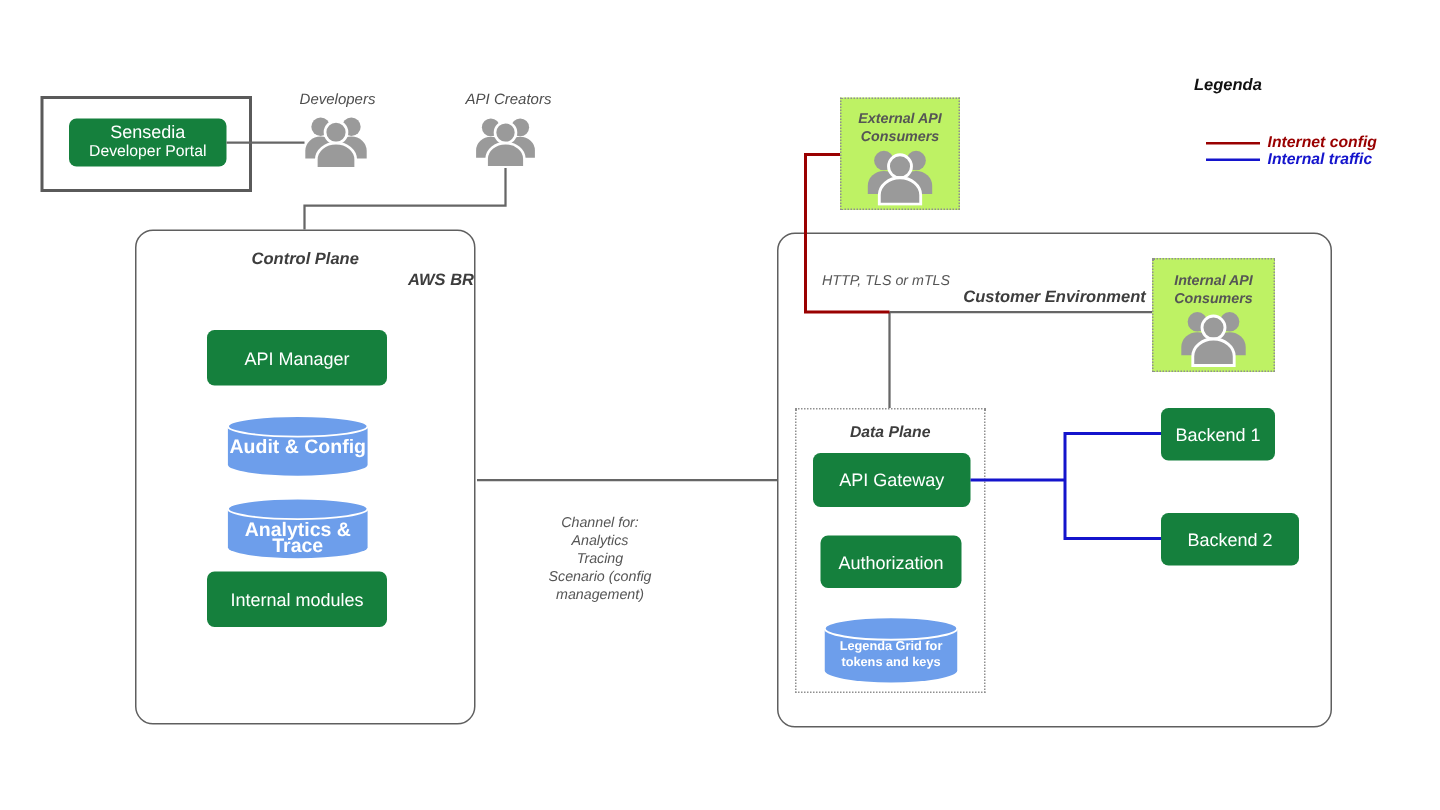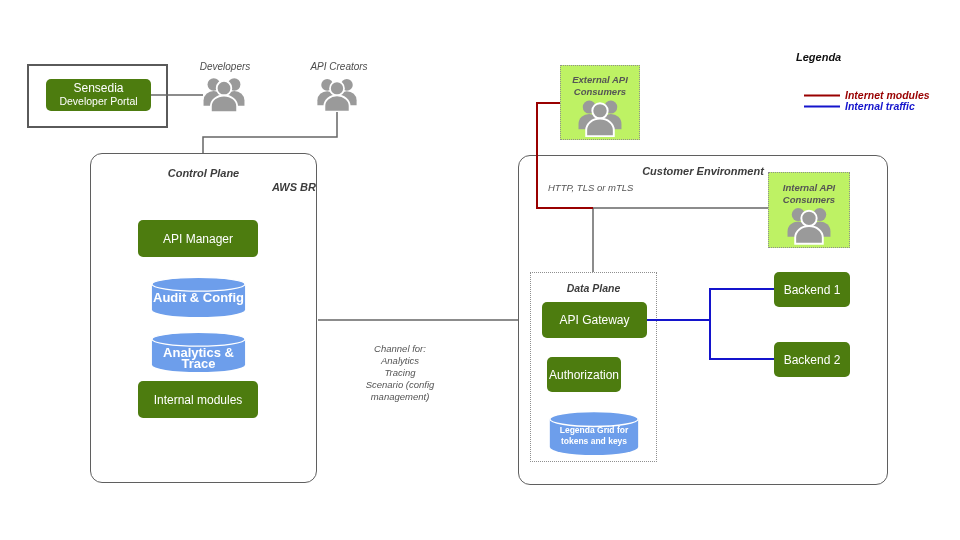--- a/index.html
+++ b/index.html
@@ -7,26 +7,26 @@
   body { font-family:"Liberation Sans", sans-serif; }
   #canvas { position:relative; width:960px; height:540px; background:#ffffff; overflow:hidden; }
   .abs { position:absolute; }
 
   
   .frame { border:1.5px solid #5f5f5f; border-radius:12px; background:#fff; }
   .sq-frame { border:2px solid #5a5a5a; background:#fff; }
   .dotted { border:1.5px dotted #8f8f8f; background:#bef264; }
 
   
-  .pbox { background:#4d7c0f; border-radius:5px; color:#ffffff;
+  .pbox { background:#15803d; border-radius:5px; color:#ffffff;
           display:flex; align-items:center; justify-content:center;
           text-align:center; font-size:12px; }
 
   
-  .title { font-weight:bold; font-style:italic; color:#3d3d3d; text-align:center; }
+  .title { font-weight:bold; font-style:italic; color:#3d3d3d; text-align:center;margin-top:27px; }
   .actor-label { font-style:italic; color:#4d4d4d; font-size:10px; text-align:center; }
   .consumer-title { font-weight:bold; font-style:italic; color:#555; font-size:9.5px;
                     text-align:center; line-height:12px; }
   .note { font-style:italic; color:#555; font-size:9.5px; text-align:center; line-height:12px; }
 
   
   .cyl { position:absolute; }
   .cyl svg { position:absolute; inset:0; width:100%; height:100%; }
   .cyl .cyl-label { position:absolute; left:0; right:0; top:38%; color:#fff;
                     font-weight:bold; font-size:13px; text-align:center; line-height:11px; }
@@ -148,47 +148,47 @@
   </div>
 
   <div class="abs dotted" style="left:530px; top:272px; width:127px; height:190px; background:transparent;">
     <div class="title" style="margin-top:9px; font-size:10.5px;">Data Plane</div>
   </div>
 
   <div class="abs pbox" style="left:542px; top:302px; width:105px; height:36px;">
     <span>API Gateway</span>
   </div>
 
-  <div class="abs pbox" style="left:547px; top:357px; width:74px; height:35px;">
+  <div class="abs pbox" style="left:547px; top:357px; width:94px; height:35px;">
     <span>Authorization</span>
   </div>
 
   <div class="cyl" style="left:548px; top:410px; width:92px; height:46px;">
     <svg viewBox="0 0 100 46" preserveAspectRatio="none">
       <path d="M2 9 v28 a48 8 0 0 0 96 0 v-28 z" fill="#6d9eeb"></path>
       <ellipse cx="50" cy="9" rx="48" ry="7.5" fill="#6d9eeb" stroke="#ffffff" stroke-width="1.4"></ellipse>
     </svg>
     <div class="cyl-label" style="top:32%; font-size:8.5px;">
       <span style="display:block;">Legenda Grid for</span>
       <span style="display:block;">tokens and keys</span>
     </div>
   </div>
 
   <div class="abs pbox" style="left:774px; top:272px; width:76px; height:35px;">
     <span>Backend 1</span>
   </div>
-  <div class="abs pbox" style="left:774px; top:342px; width:76px; height:35px;">
+  <div class="abs pbox" style="left:774px; top:342px; width:92px; height:35px;">
     <span>Backend 2</span>
   </div>
 
   <div class="abs legend-title" style="left:796px; top:51px;">Legenda</div>
   <svg class="abs" style="left:804px; top:94px;" width="36" height="3">
     <line x1="0" y1="1.5" x2="36" y2="1.5" stroke-width="1.8" stroke="#990000"></line>
   </svg>
-  <div class="abs legend-label" style="left:845px; top:89px; color:#990000;">Internet modules</div>
+  <div class="abs legend-label" style="left:845px; top:89px; color:#990000;">Internet config</div>
   <svg class="abs" style="left:804px; top:105px;" width="36" height="3">
     <line x1="0" y1="1.5" x2="36" y2="1.5" stroke-width="1.8" stroke="#1414cc"></line>
   </svg>
   <div class="abs legend-label" style="left:845px; top:100px; color:#1414cc;">Internal traffic</div>
 
   <svg id="wires">
 
     <g fill="none" stroke-width="1.5" stroke="#666666">
       <path d="M151 95 H203"></path>
       <path d="M337 112 V137 H203 V153"></path>

